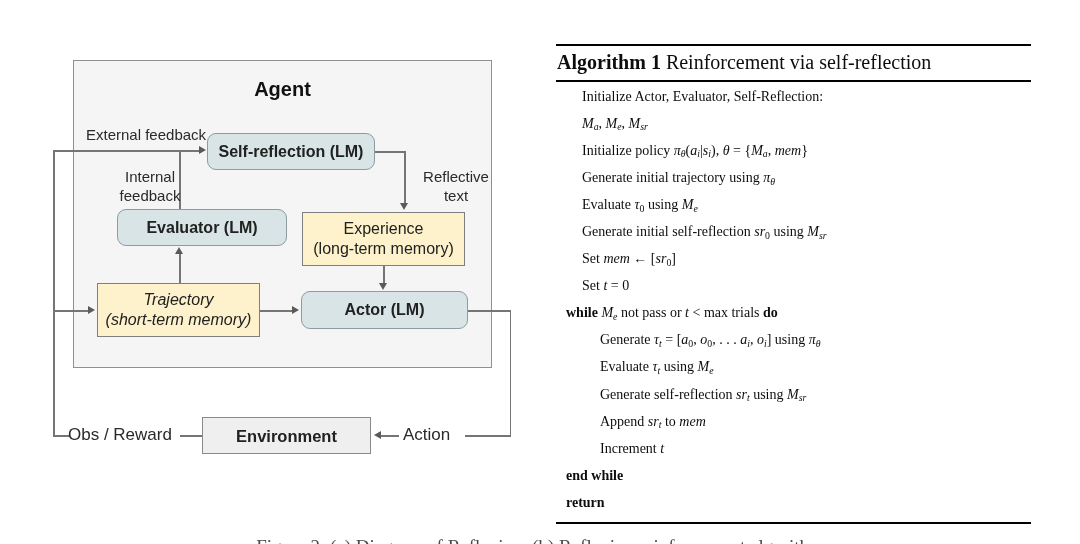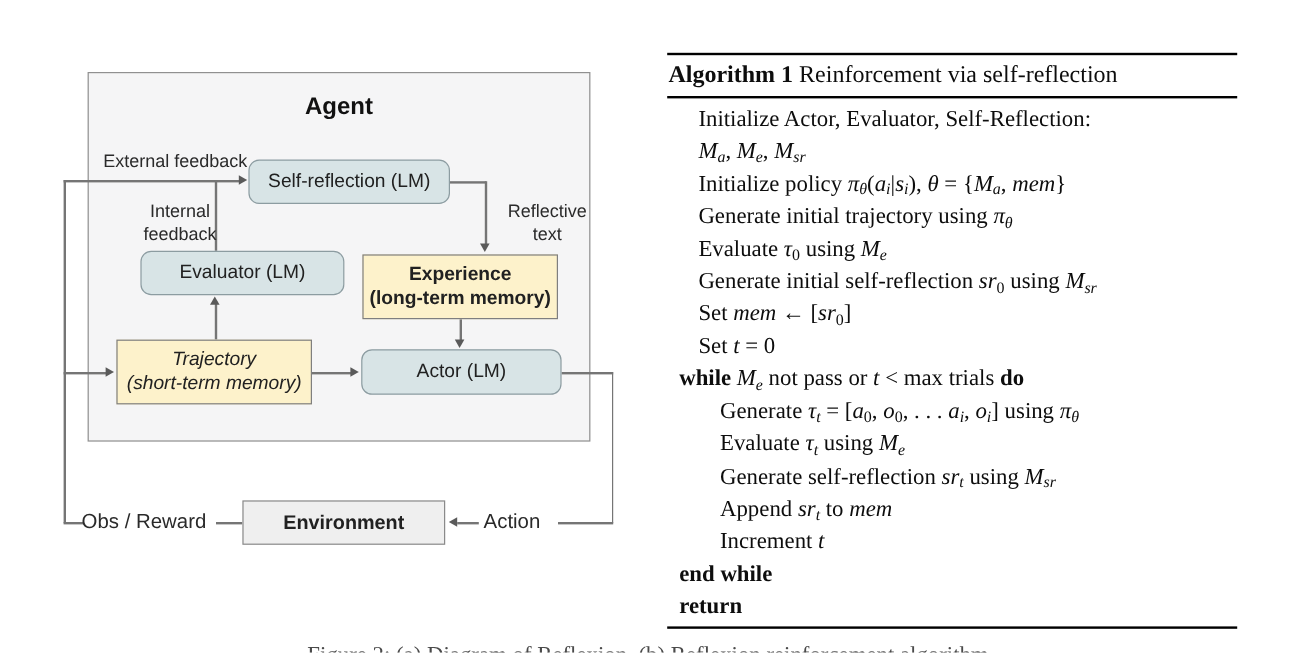--- a/index.html
+++ b/index.html
@@ -8,28 +8,28 @@
 
   
   .diagram{position:absolute;inset:0;}
   .agent-box{position:absolute;left:73px;top:60px;width:419px;height:308px;
              background:var(--agent-fill,#f5f5f6);border:1.5px solid #909090;box-sizing:border-box;}
   .agent-title{position:absolute;left:73px;top:78px;width:419px;text-align:center;
                font-size:20px;font-weight:bold;color:#111;}
 
   .node{position:absolute;box-sizing:border-box;display:flex;flex-direction:column;
         align-items:center;justify-content:center;text-align:center;font-size:16px;line-height:20px;color:#212121;}
-  .lm{background:var(--lm-fill,#d8e4e6);border:1.5px solid #8c9ca1;border-radius:9px;}
+  .lm{background:var(--lm-fill,#d8e4e6);border:1.5px solid #8c9ca1;border-radius:9px;font-weight:bold;}
   .mem{background:var(--mem-fill,#fdf2cb);border:1.5px solid #7f7f7f;border-radius:0;}
   .env{background:var(--env-fill,#efefef);border:1.5px solid #8a8a8a;font-weight:bold;font-size:16.5px;}
 
   .node-self-reflection{left:207px;top:133px;width:168px;height:37px;}
   .node-evaluator{left:93px;top:209px;width:170px;height:37px;margin-left:24px;}
   .node-actor{left:301px;top:291px;width:167px;height:38px;}
-  .node-experience{left:302px;top:212px;width:163px;height:54px;font-weight:bold;}
+  .node-experience{left:302px;top:212px;width:163px;height:54px;}
   .node-trajectory{left:97px;top:283px;width:163px;height:54px;font-style:italic;}
   .node-environment{left:202px;top:417px;width:169px;height:37px;}
 
   .edge-label{position:absolute;font-size:15px;color:#2a2a2a;line-height:19px;}
   .lbl-external{left:86px;top:125px;}
   .lbl-internal{left:110px;top:167px;width:80px;text-align:center;}
   .lbl-reflective{left:419px;top:167px;width:74px;text-align:center;}
   .lbl-big{font-size:17px;}
   .lbl-obs{left:68px;top:425px;}
   .lbl-action{left:403px;top:425px;}
@@ -44,21 +44,21 @@
   
   .algo{position:absolute;left:556px;top:44px;width:475px;
         font-family:"Liberation Serif",serif;color:#0d0d0d;}
   .rule{width:100%;background:#000;}
   .rule-top{height:2px;}
   .rule-mid{height:1.5px;}
   .rule-bot{height:1.5px;}
   .algo-header{font-size:20px;padding:5px 0 6px 1px;white-space:nowrap;}
   .algo-header b{font-weight:bold;}
   .algo-body{padding:7px 0 0 0;}
-  .algo-line{height:27.1px;font-size:19px;white-space:nowrap;}
+  .algo-line{height:27.1px;font-size:14px;white-space:nowrap;}
   .ind0{padding-left:10px;}
   .ind1{padding-left:26px;}
   .ind2{padding-left:44px;}
   .sg-b{font-weight:bold;}
   .sg-i{font-style:italic;}
   .ss{font-size:70%;position:relative;top:0.28em;}
   .ss.sg-i{font-style:italic;}
 
   
   .caption{position:absolute;left:0;top:536px;width:1080px;text-align:center;

